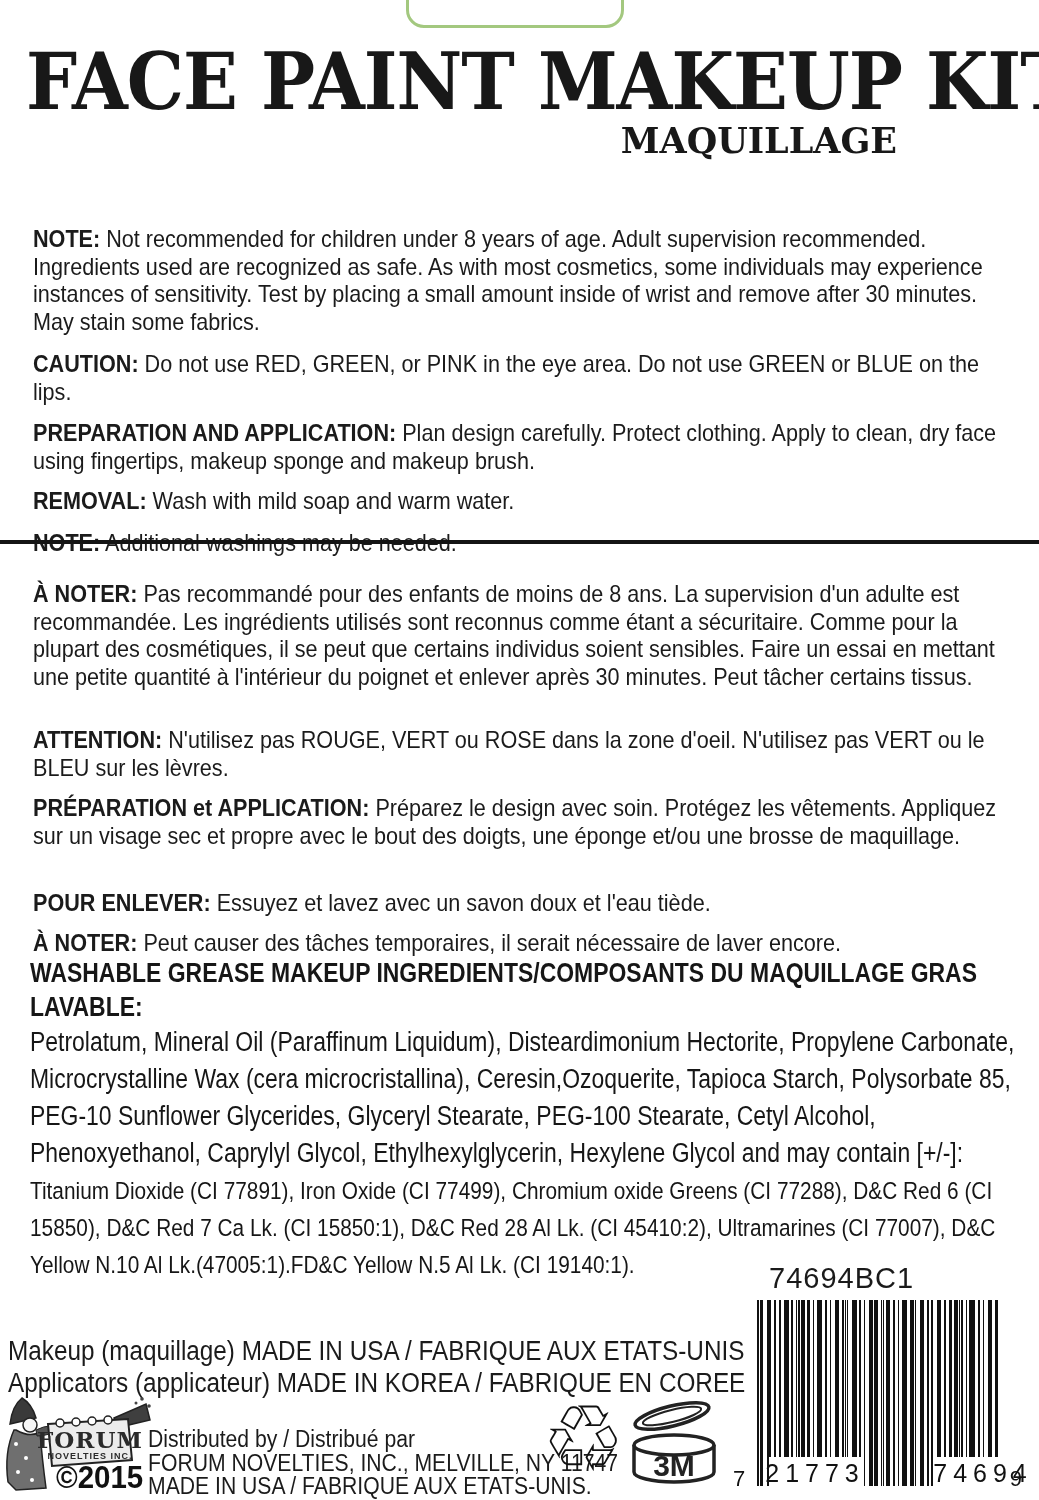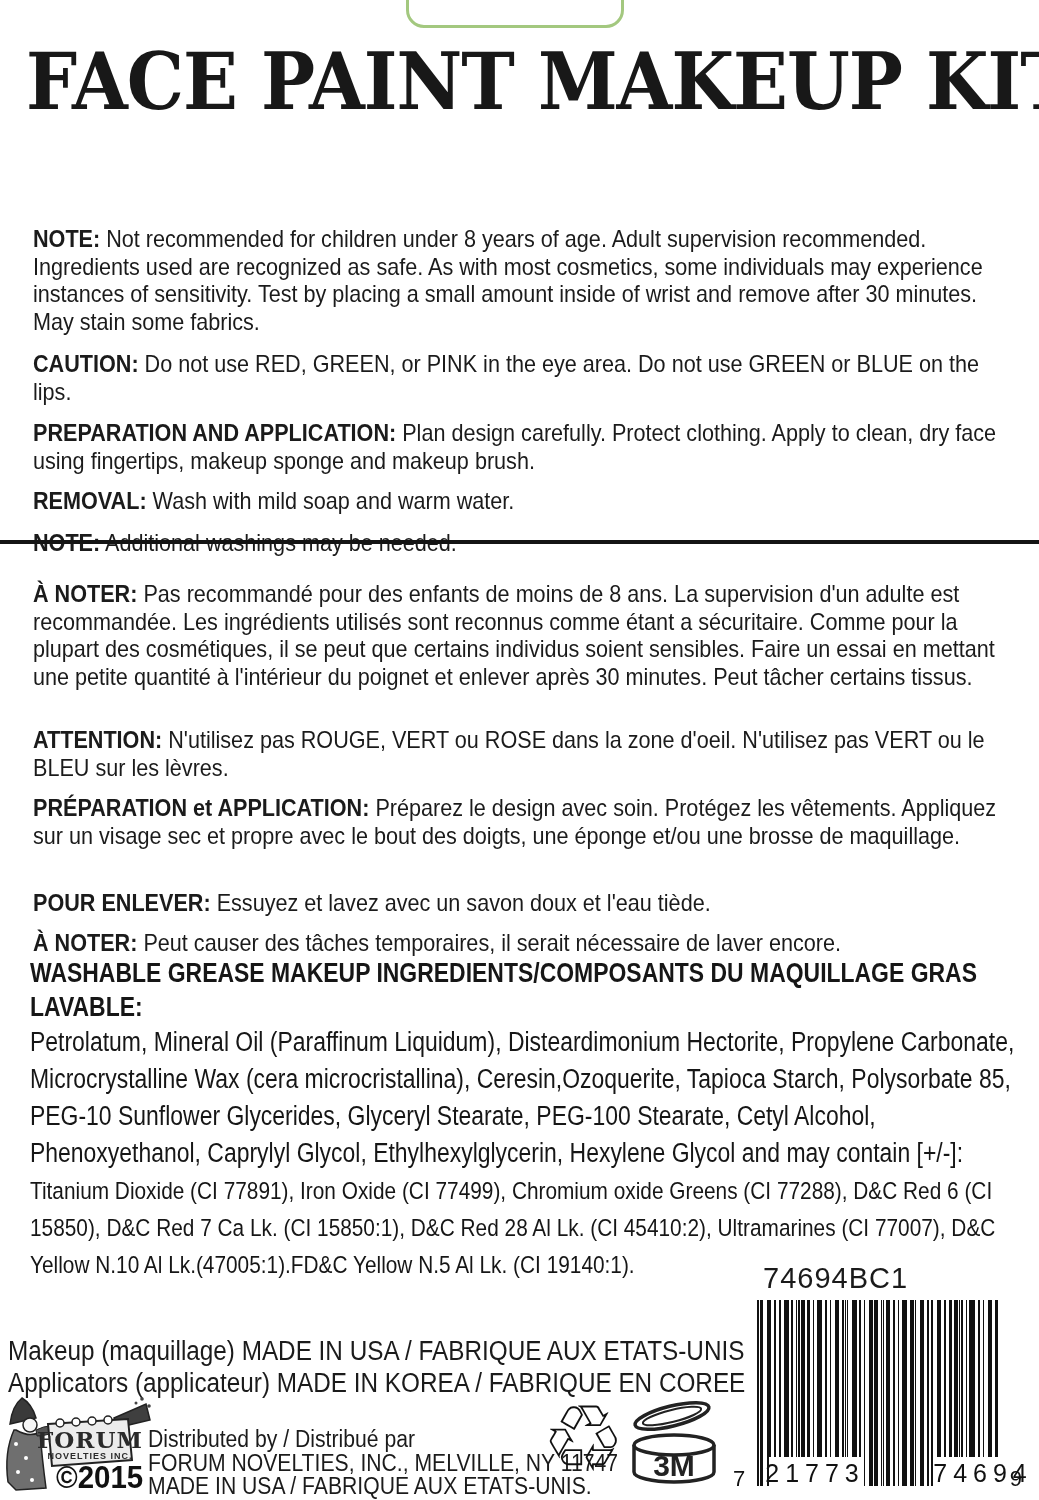--- a/index.html
+++ b/index.html
@@ -30,21 +30,21 @@
 
   
   .ingredients{position:absolute;left:30px;top:956px;width:1165px;
                transform:scaleX(0.85);transform-origin:0 0;color:#161616;}
   .ingredients .ing-head{font-weight:700;font-size:27px;line-height:34px;letter-spacing:0px;}
   .ingredients .ing-body{font-size:27px;line-height:37px;font-weight:400;}
   .ingredients .ing-may{font-size:24.5px;font-weight:400;}
 
   
   .barcode-wrap{position:absolute;left:757px;top:1262px;width:243px;}
-  .sku{font-size:29px;letter-spacing:1px;color:#1a1a1a;margin-left:6px;}
+  .sku{font-size:29px;letter-spacing:1px;color:#1a1a1a;margin-left:12px;}
   .bars{position:relative;margin-top:5px;height:186px;background-color:#fff;
     background-image:
       repeating-linear-gradient(90deg,#111 0 2px,rgba(0,0,0,0) 2px 5px,#111 5px 6px,rgba(0,0,0,0) 6px 10px,#111 10px 14px,rgba(0,0,0,0) 14px 17px),
       repeating-linear-gradient(90deg,rgba(0,0,0,0) 0 3px,#111 3px 5px,rgba(0,0,0,0) 5px 12px,#111 12px 13px,rgba(0,0,0,0) 13px 19px);}
   .knockout{position:absolute;bottom:0;height:29px;background:#fff;display:flex;
             align-items:flex-end;justify-content:center;}
   .knockout span{font-size:25px;letter-spacing:6px;line-height:26px;color:#111;}
   .k1{left:12px;width:92px;} .k2{left:136px;width:94px;margin-left:43px;}
   .upc-digit{position:absolute;font-size:22px;color:#111;bottom:-6px;}
   .upc-lead{left:-24px;} .upc-check{right:-22px;}
@@ -63,20 +63,21 @@
   .jar-svg{position:absolute;left:626px;top:1398px;}
 </style>
 </head>
 <body>
 
 <div id="label">
 
   <div class="hang-tab"></div>
 
   <div class="title">FACE PAINT MAKEUP KIT</div>
+  <div class="subtitle">MAQUILLAGE</div>
 
   <p class="para p-en1"><b>NOTE:</b> <span>Not recommended for children under 8 years of age. Adult supervision recommended. Ingredients used are recognized as safe. As with most cosmetics, some individuals may experience instances of sensitivity. Test by placing a small amount inside of wrist and remove after 30 minutes. May stain some fabrics.</span></p>
   <p class="para p-en2"><b>CAUTION:</b> <span>Do not use RED, GREEN, or PINK in the eye area. Do not use GREEN or BLUE on the lips.</span></p>
   <p class="para p-en3"><b>PREPARATION AND APPLICATION:</b> <span>Plan design carefully. Protect clothing. Apply to clean, dry face using fingertips, makeup sponge and makeup brush.</span></p>
   <p class="para p-en4"><b>REMOVAL:</b> <span>Wash with mild soap and warm water.</span></p>
   <p class="para p-en5"><b>NOTE:</b> <span>Additional washings may be needed.</span></p>
 
   <div class="divider"></div>
 
   <p class="para p-fr1"><b>À NOTER:</b> <span>Pas recommandé pour des enfants de moins de 8 ans. La supervision d'un adulte est recommandée. Les ingrédients utilisés sont reconnus comme étant a sécuritaire. Comme pour la plupart des cosmétiques, il se peut que certains individus soient sensibles. Faire un essai en mettant une petite quantité à l'intérieur du poignet et enlever après 30 minutes. Peut tâcher certains tissus.</span></p>

